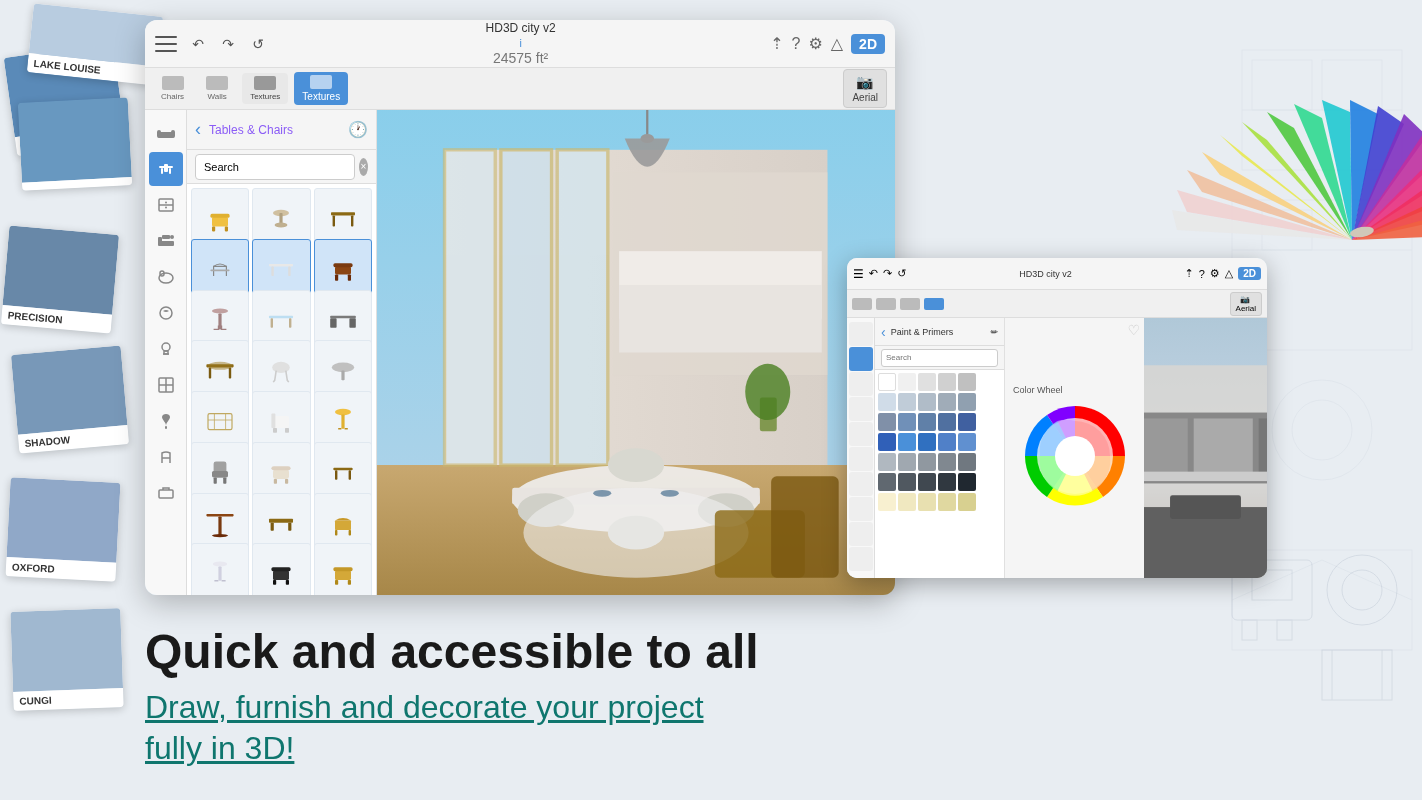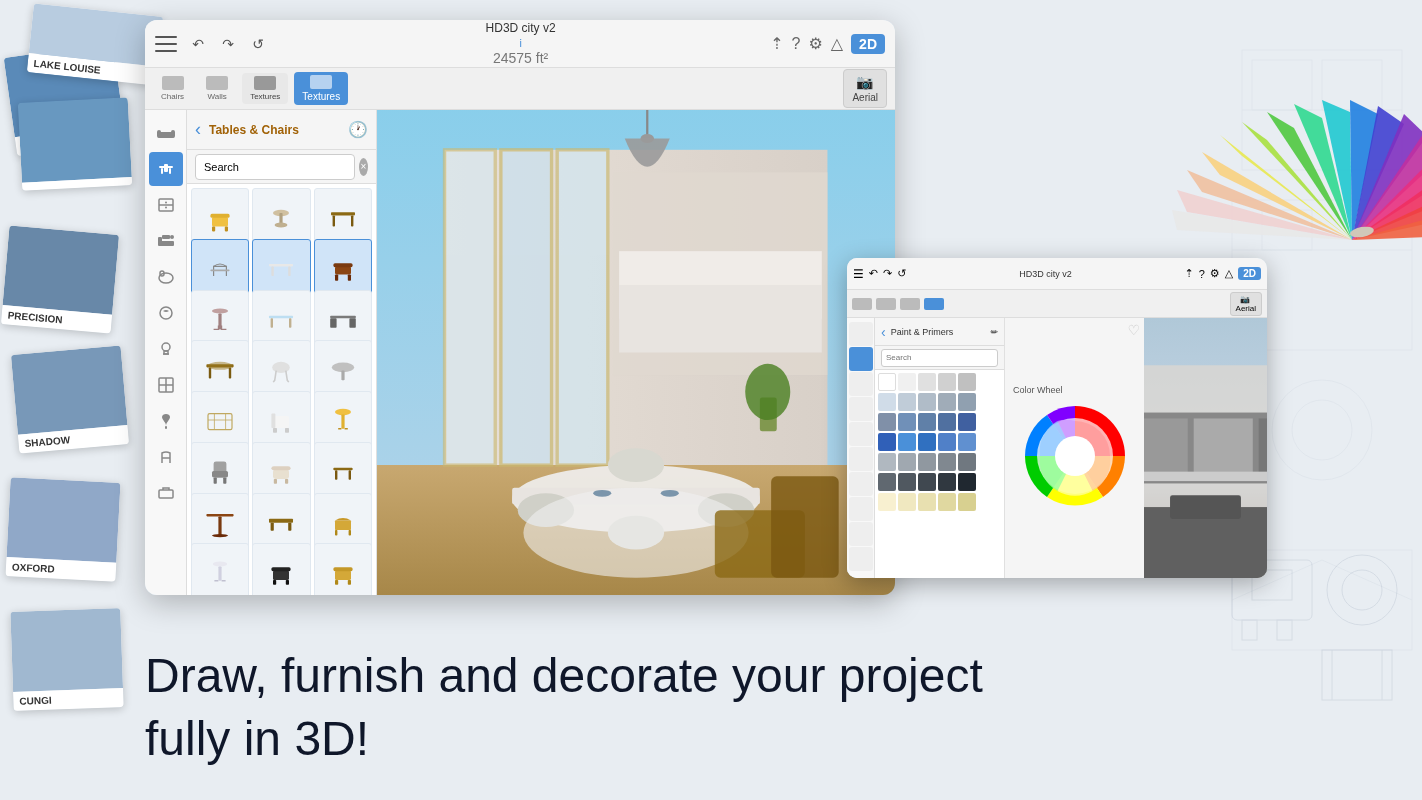--- a/index.html
+++ b/index.html
@@ -215,22 +215,22 @@
     }
 
     .back-btn {
       font-size: 18px;
       color: #4a90d9;
       cursor: pointer;
     }
 
     .panel-title {
       font-size: 12px;
-      color: #a16207;
-      font-weight: 700;
+      color: #8b5cf6;
+      font-weight: 400;
     }
 
     .history-btn {
       margin-left: auto;
       font-size: 16px;
       color: #666;
       cursor: pointer;
     }
 
     .search-bar {
@@ -481,24 +481,25 @@
 
     .headline {
       font-size: 48px;
       font-weight: 900;
       color: #1a1a1a;
       line-height: 1.1;
       margin-bottom: 8px;
     }
 
     .subheadline {
-      font-size: 48px;
+      font-size: 32px;
       font-weight: 400;
-      color: #0f172a;
+      color: #0f766e;
       line-height: 1.3;
+      text-decoration: underline;
     }
 
     
     .left-cards {
       position: absolute;
       left: 0;
       top: 50px;
       width: 140px;
       height: 700px;
     }
@@ -1208,16 +1209,17 @@
           <rect x="20" y="130" width="140" height="8" fill="#ccc"></rect>
 
           <rect x="60" y="150" width="60" height="20" rx="2" fill="#555"></rect>
         </svg>
       </div>
     </div>
   </div>
 </div>
 
 <div class="bottom-text" style="position:absolute;bottom:30px;left:145px;right:30px;">
+  <div class="headline">Quick and accessible to all</div>
   <div class="subheadline">
     <span>Draw, furnish and decorate your project<br>fully in 3D!</span>
   </div>
 </div>
 
 </body></html>

